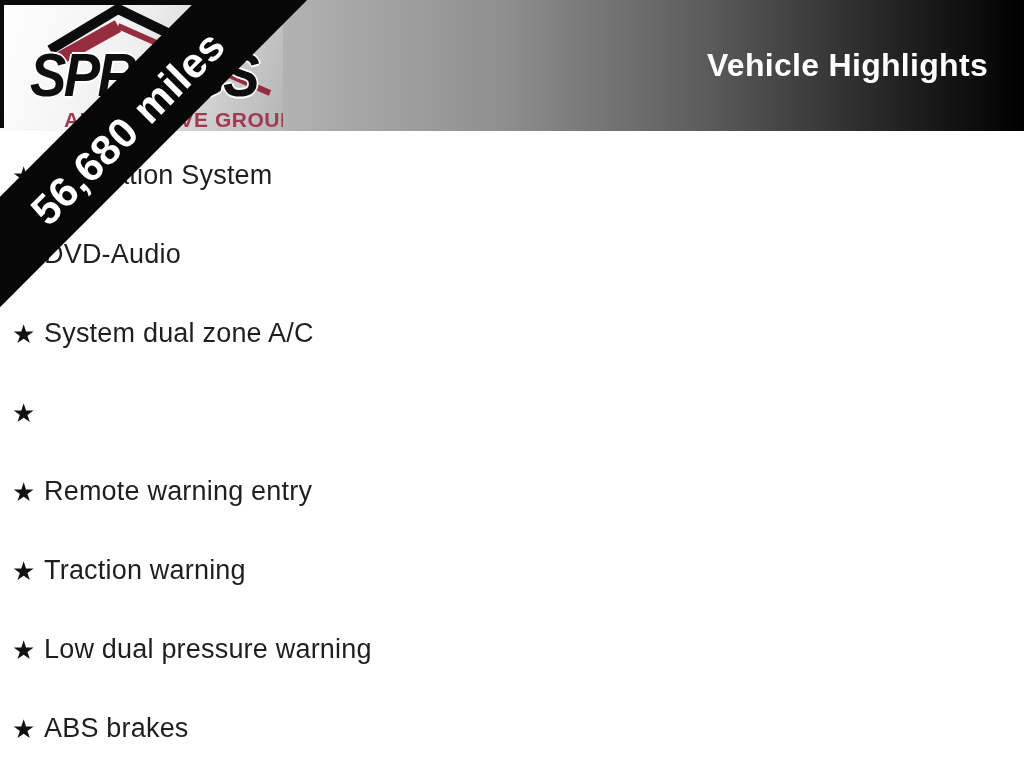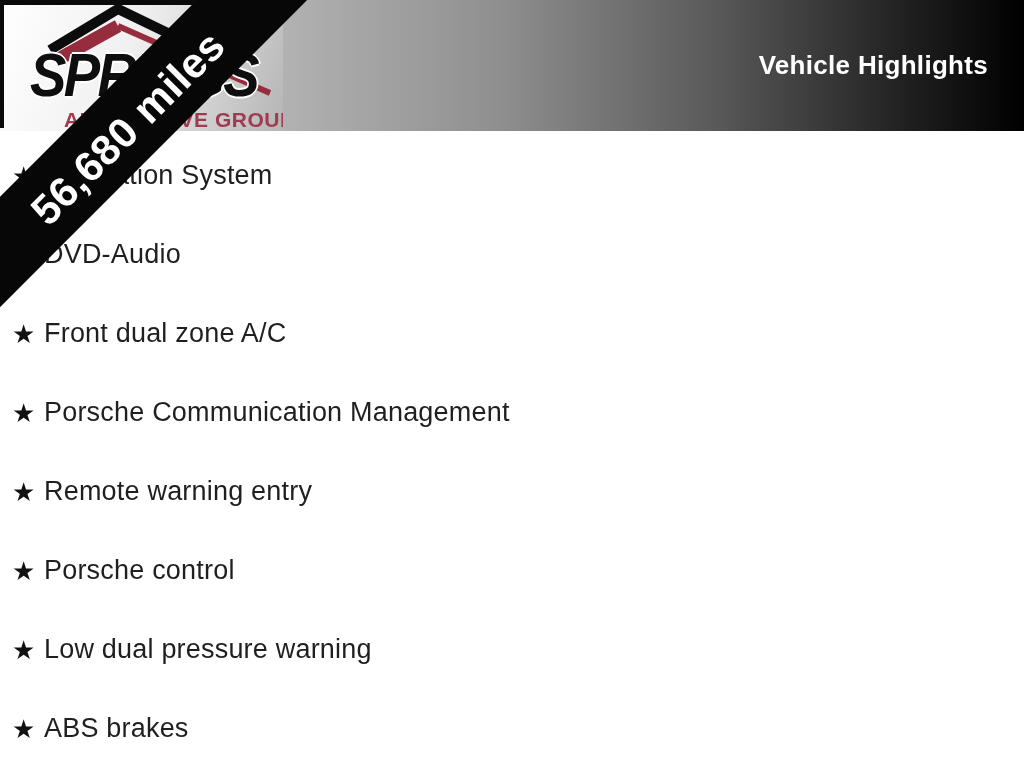--- a/index.html
+++ b/index.html
@@ -81,21 +81,21 @@
     flex: 1 1 auto;
     height: 131px;
     background: linear-gradient(to right, #b2b2b2 0%, #8e8e8e 30%, #5a5a5a 58%, #1e1e1e 85%, #000000 100%);
     display: flex;
     align-items: center;
     justify-content: flex-end;
     padding-right: 36px;
   }
   .page-title {
     color: #ffffff;
-    font-size: 26px;
+    font-size: 32px;
     font-weight: 700;
     letter-spacing: 0.3px;
     white-space: nowrap;
   }
 
   
   .features {
     position: absolute;
     top: 136px;
     left: 0;
@@ -171,36 +171,35 @@
     <span class="label">Navigation System</span>
   </li>
 
   <li class="feature">
     <span class="star">★</span>
     <span class="label">DVD-Audio</span>
   </li>
 
   <li class="feature">
     <span class="star">★</span>
-    <span class="label">Front dual zone A/C</span>
-  </li>
-
-  <li class="feature">
-    <span class="star">★</span>
-    <span class="label">Porsche Communication Management</span>
+    <span class="label">System dual zone A/C</span>
+  </li>
+
+  <li class="feature">
+    <span class="star">★</span>
   </li>
 
   <li class="feature">
     <span class="star">★</span>
     <span class="label">Remote warning entry</span>
   </li>
 
   <li class="feature">
     <span class="star">★</span>
-    <span class="label">Porsche control</span>
+    <span class="label">Traction warning</span>
   </li>
 
   <li class="feature">
     <span class="star">★</span>
     <span class="label">Low dual pressure warning</span>
   </li>
 
   <li class="feature">
     <span class="star">★</span>
     <span class="label">ABS brakes</span>

